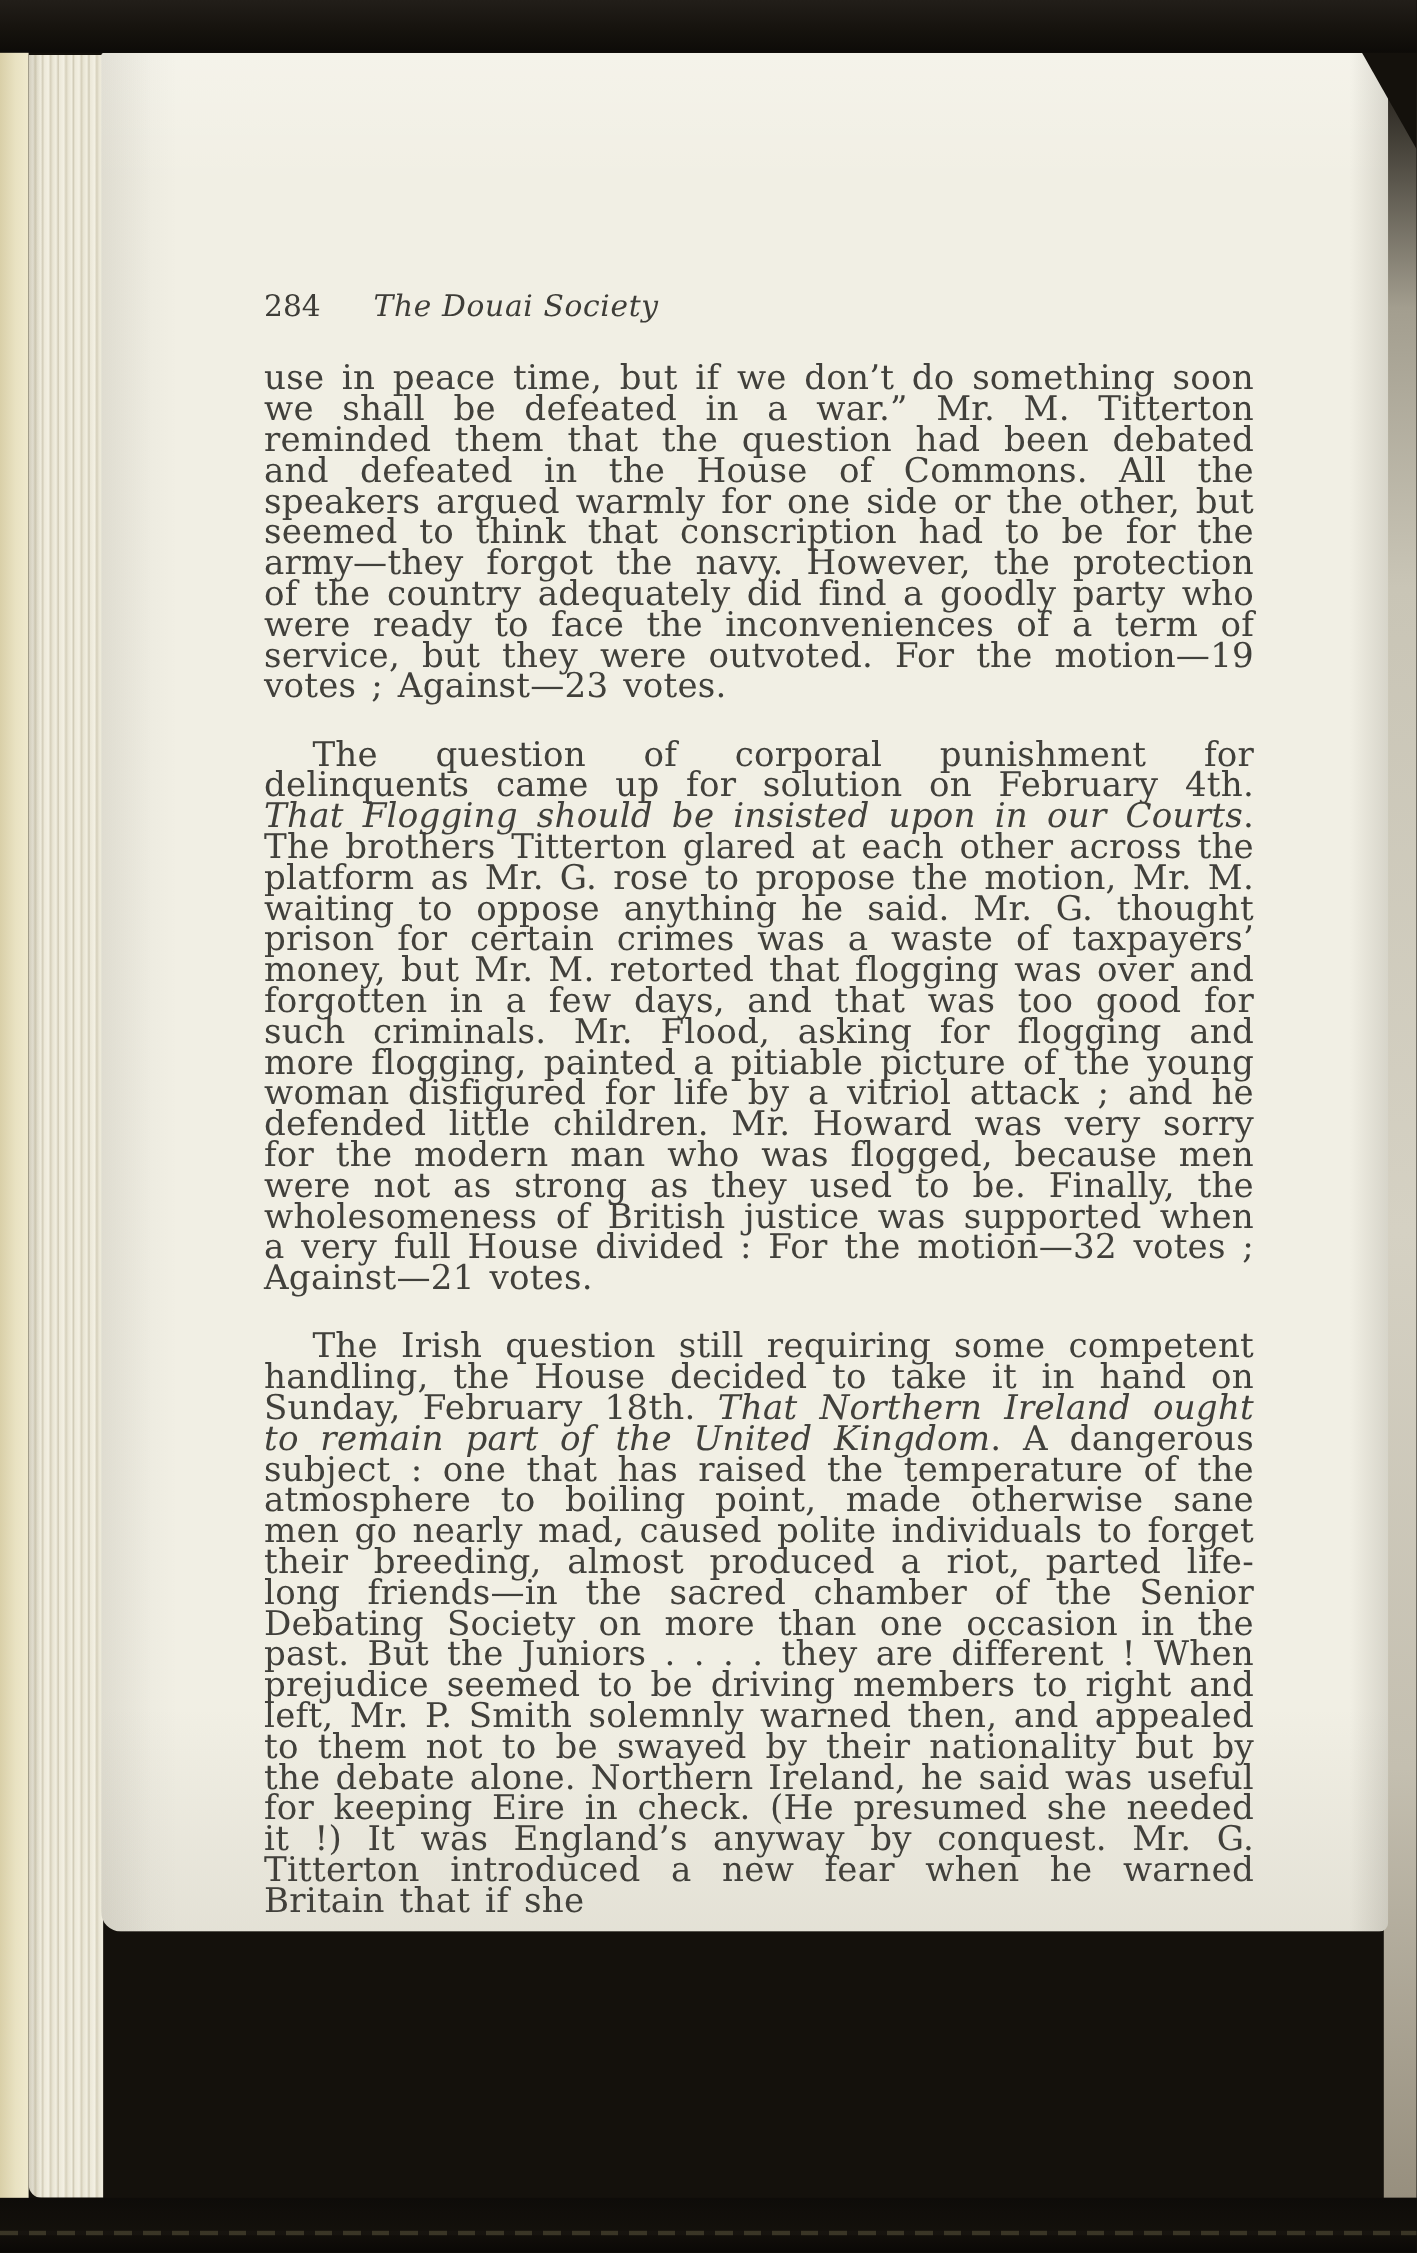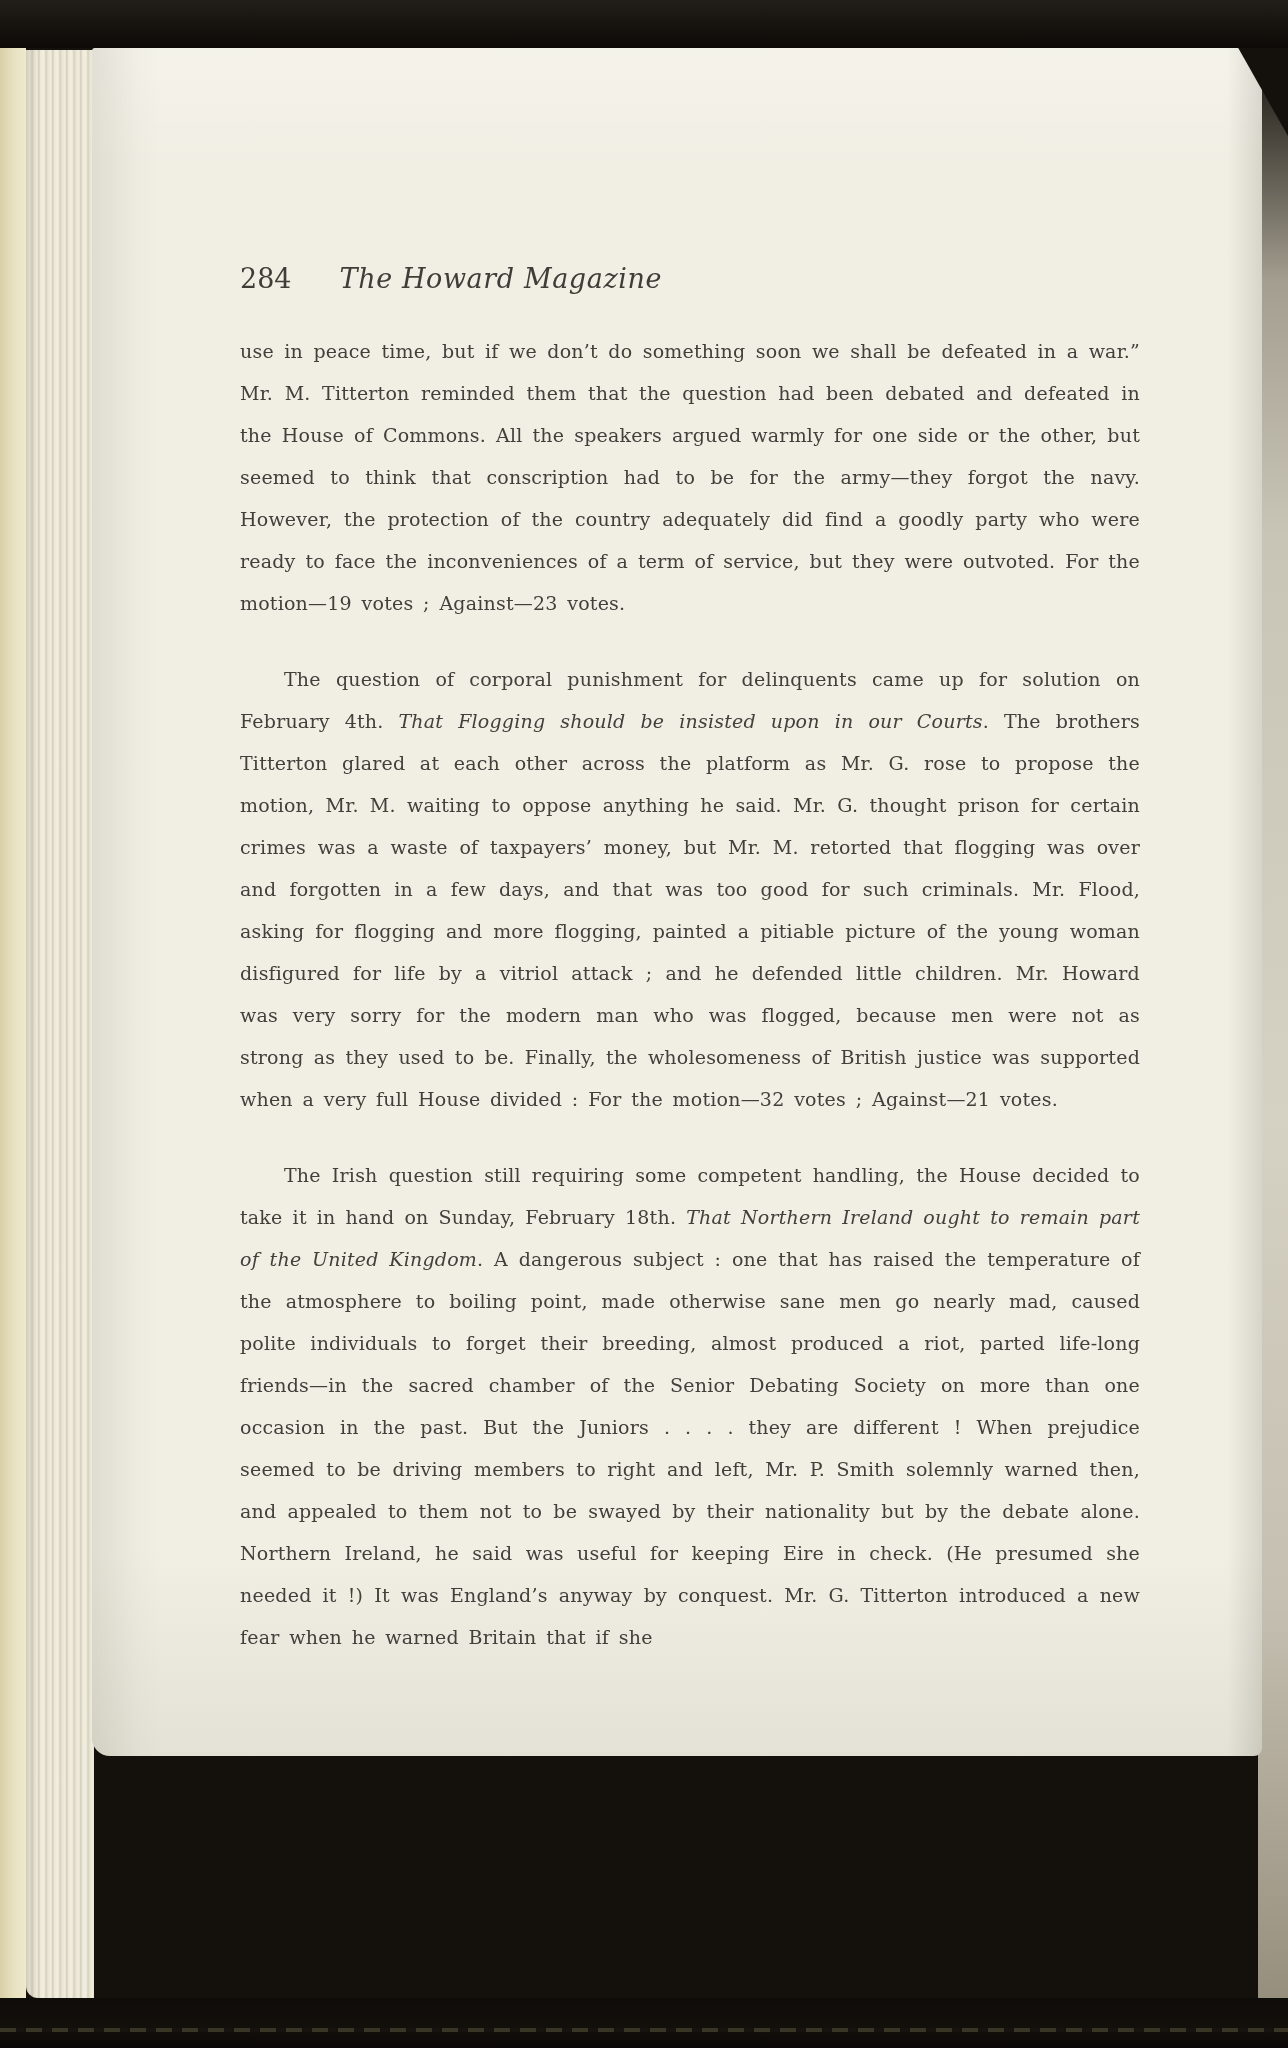--- a/index.html
+++ b/index.html
@@ -60,39 +60,39 @@
     background:repeating-linear-gradient(90deg,#47422f 0 16px,#181510 16px 26px);
   }
   
   .running-header {
     display:flex; align-items:baseline; gap:48px;
     color:#3e3d38; font-size:27px; line-height:34px; margin:0 0 34px 0;
   }
   .booktitle { font-style:italic; letter-spacing:.6px; }
   .para {
     margin:0 0 34px 0;
-    font-size:19px; line-height:42px; color:#41403b;
+    font-size:31px; line-height:28px; color:#41403b;
     text-align:justify; letter-spacing:.2px; word-spacing:3.5px;
   }
   .para.indent { text-indent:44px; }
   .para:last-child { margin-bottom:0; }
   .it { font-style:italic; }
 </style>
 </head>
 <body>
 
 <div class="photo">
 
   <div class="page-behind-right"></div>
 
   <div class="page">
 
     <div class="running-header">
       <span class="pageno">284</span>
-      <span class="booktitle">The Howard Magazine</span>
+      <span class="booktitle">The Douai Society</span>
     </div>
 
     <p class="para"><span>use in peace time, but if we don’t do something soon we shall be defeated in a war.” Mr. M. Titterton reminded them that the question had been debated and defeated in the House of Commons. All the speakers argued warmly for one side or the other, but seemed to think that conscription had to be for the army—they forgot the navy. However, the protection of the country adequately did find a goodly party who were ready to face the inconveniences of a term of service, but they were outvoted. For the motion—19 votes ; Against—23 votes.</span></p>
 
     <p class="para indent"><span>The question of corporal punishment for delinquents came up for solution on February 4th. </span><span class="it">That Flogging should be insisted upon in our Courts</span><span>. The brothers Titterton glared at each other across the platform as Mr. G. rose to propose the motion, Mr. M. waiting to oppose anything he said. Mr. G. thought prison for certain crimes was a waste of taxpayers’ money, but Mr. M. retorted that flogging was over and forgotten in a few days, and that was too good for such criminals. Mr. Flood, asking for flogging and more flogging, painted a pitiable picture of the young woman disfigured for life by a vitriol attack ; and he defended little children. Mr. Howard was very sorry for the modern man who was flogged, because men were not as strong as they used to be. Finally, the wholesomeness of British justice was supported when a very full House divided : For the motion—32 votes ; Against—21 votes.</span></p>
 
     <p class="para indent"><span>The Irish question still requiring some competent handling, the House decided to take it in hand on Sunday, February 18th. </span><span class="it">That Northern Ireland ought to remain part of the United Kingdom</span><span>. A dangerous subject : one that has raised the temperature of the atmosphere to boiling point, made otherwise sane men go nearly mad, caused polite individuals to forget their breeding, almost produced a riot, parted life-long friends—in the sacred chamber of the Senior Debating Society on more than one occasion in the past. But the Juniors . . . . they are different ! When prejudice seemed to be driving members to right and left, Mr. P. Smith solemnly warned then, and appealed to them not to be swayed by their nationality but by the debate alone. Northern Ireland, he said was useful for keeping Eire in check. (He presumed she needed it !) It was England’s anyway by conquest. Mr. G. Titterton introduced a new fear when he warned Britain that if she</span></p>
 
   </div>
 

